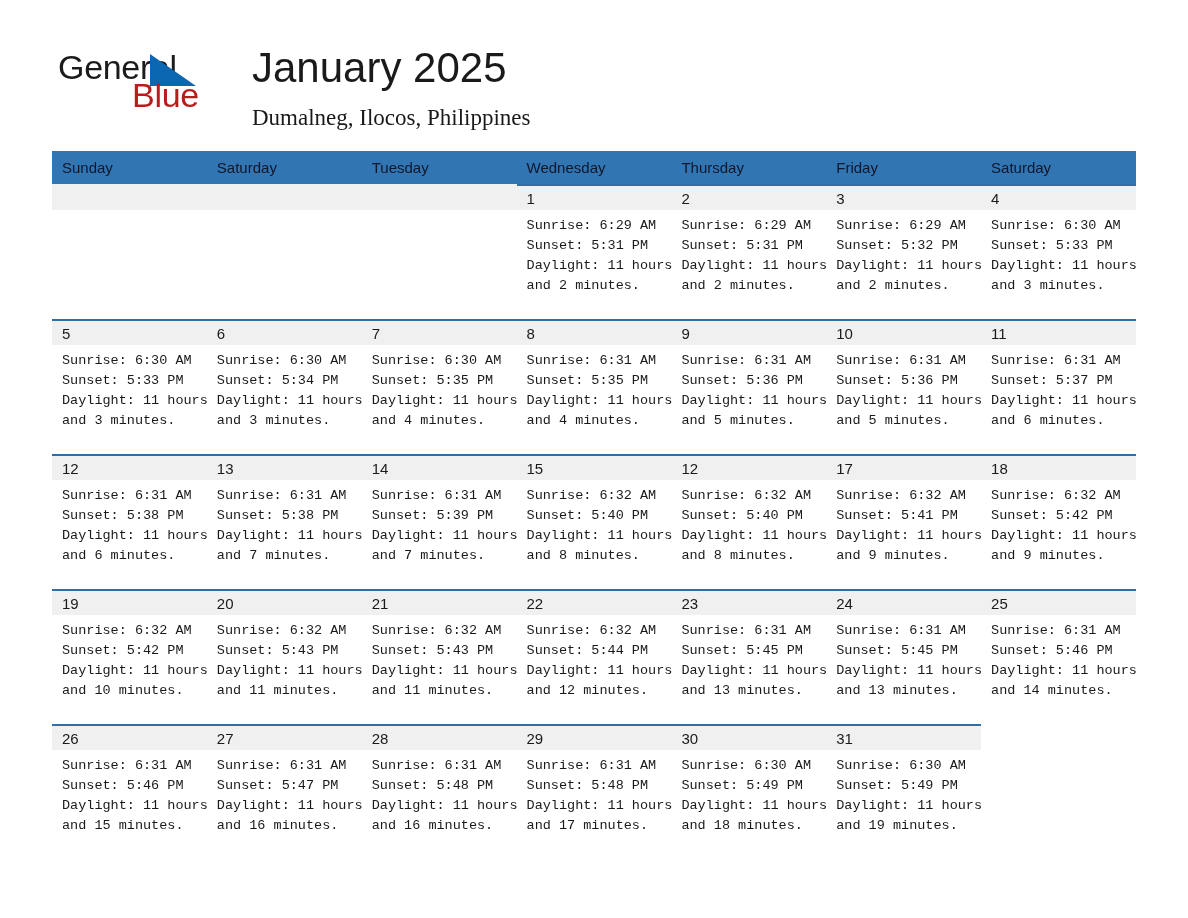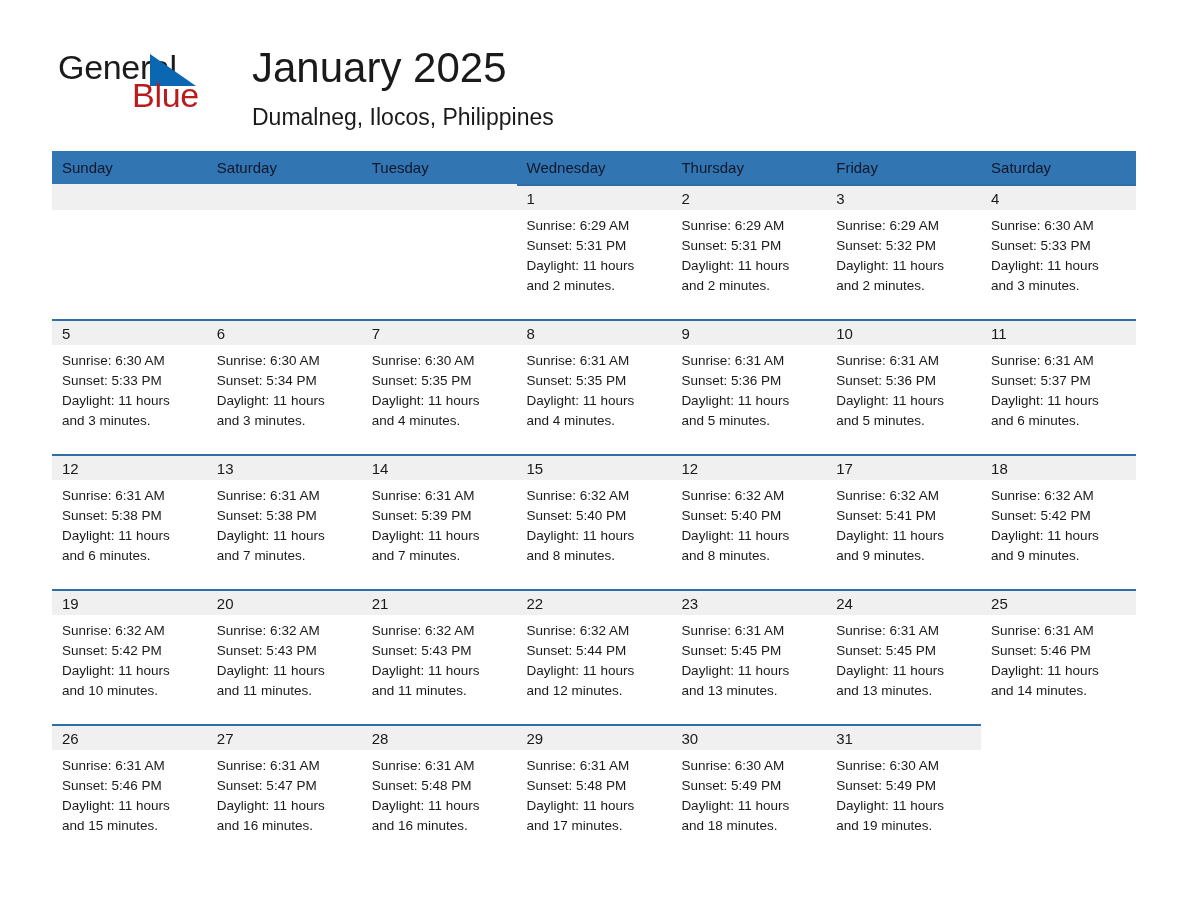--- a/index.html
+++ b/index.html
@@ -73,20 +73,21 @@
     font-weight: 400;
     color: #1a1a1a;
     letter-spacing: 0px;
   }
   .cal-subtitle {
     font-size: 23px;
     line-height: 1.1;
     font-weight: 400;
     color: #1a1a1a;
     margin-top: 14px;
+    font-family: Liberation Serif, serif;
   }
 
   
   .calendar {
     margin-top: 21px;
     width: 1084px;
     border-collapse: collapse;
     table-layout: fixed;
   }
   .calendar col { width: 154.85px; }
@@ -122,20 +123,21 @@
     box-sizing: border-box;
     padding: 3px 0 0 10px;
   }
   .daynum {
     font-size: 15px;
     line-height: 19px;
     color: #1a1a1a;
   }
   .cell-body {
     padding: 6px 10px 0 10px;
+    font-family: Liberation Mono, monospace;
   }
   .cell-body .line {
     font-size: 13.5px;
     line-height: 20.2px;
     color: #1a1a1a;
     white-space: nowrap;
   }
   .cell.empty .daynum-band {
     background: #f0f0f0;
     border-top: none;

